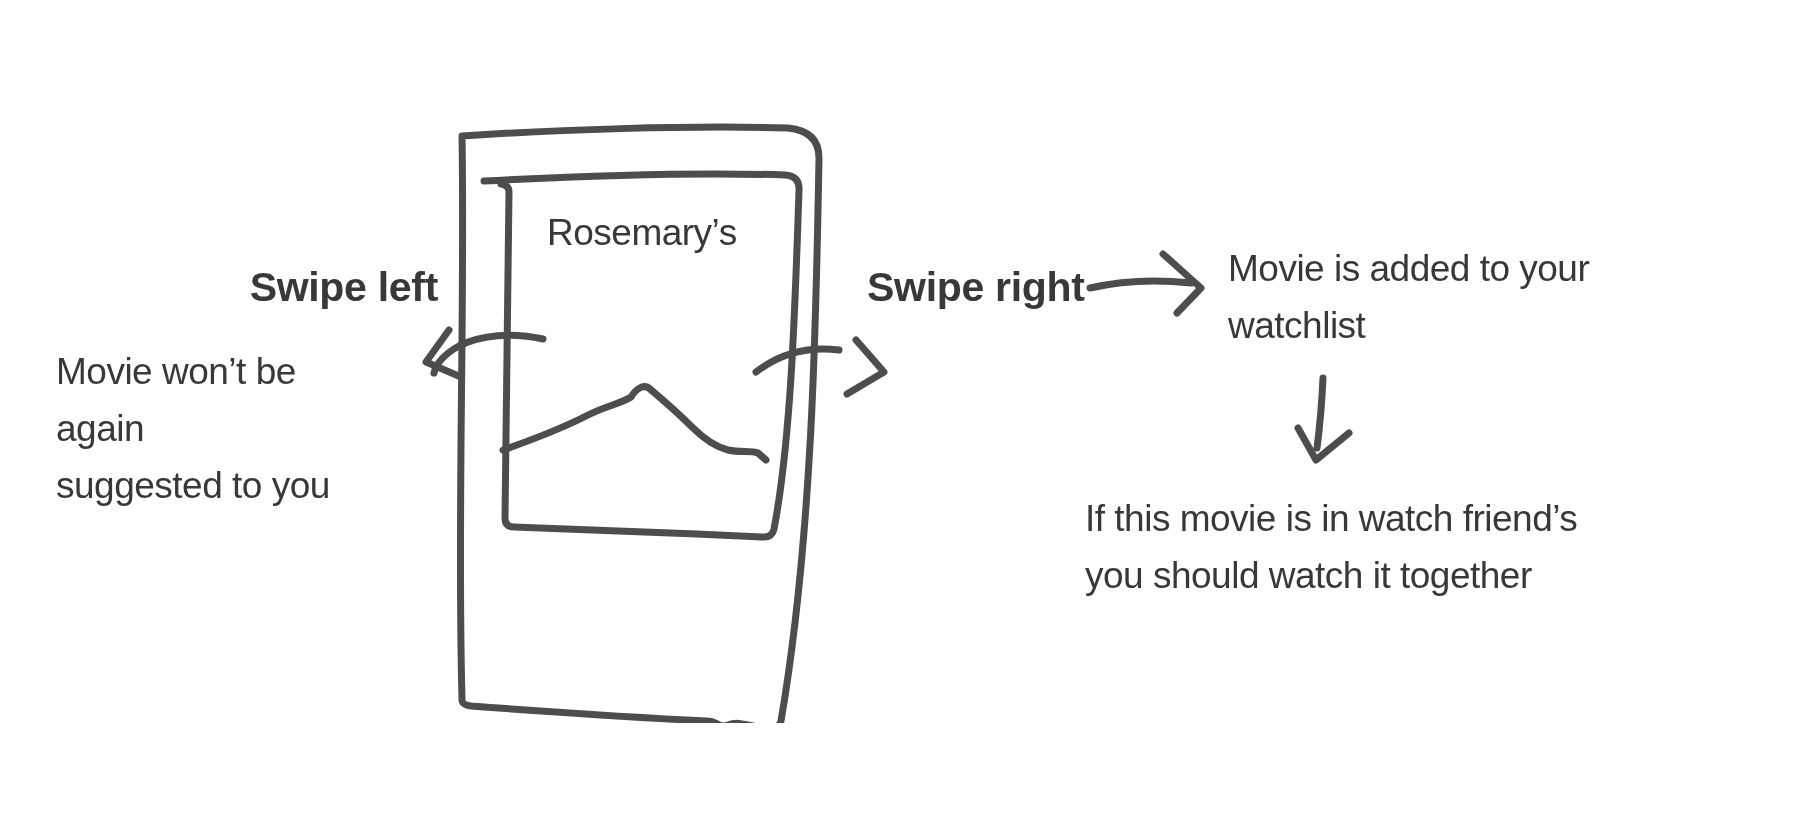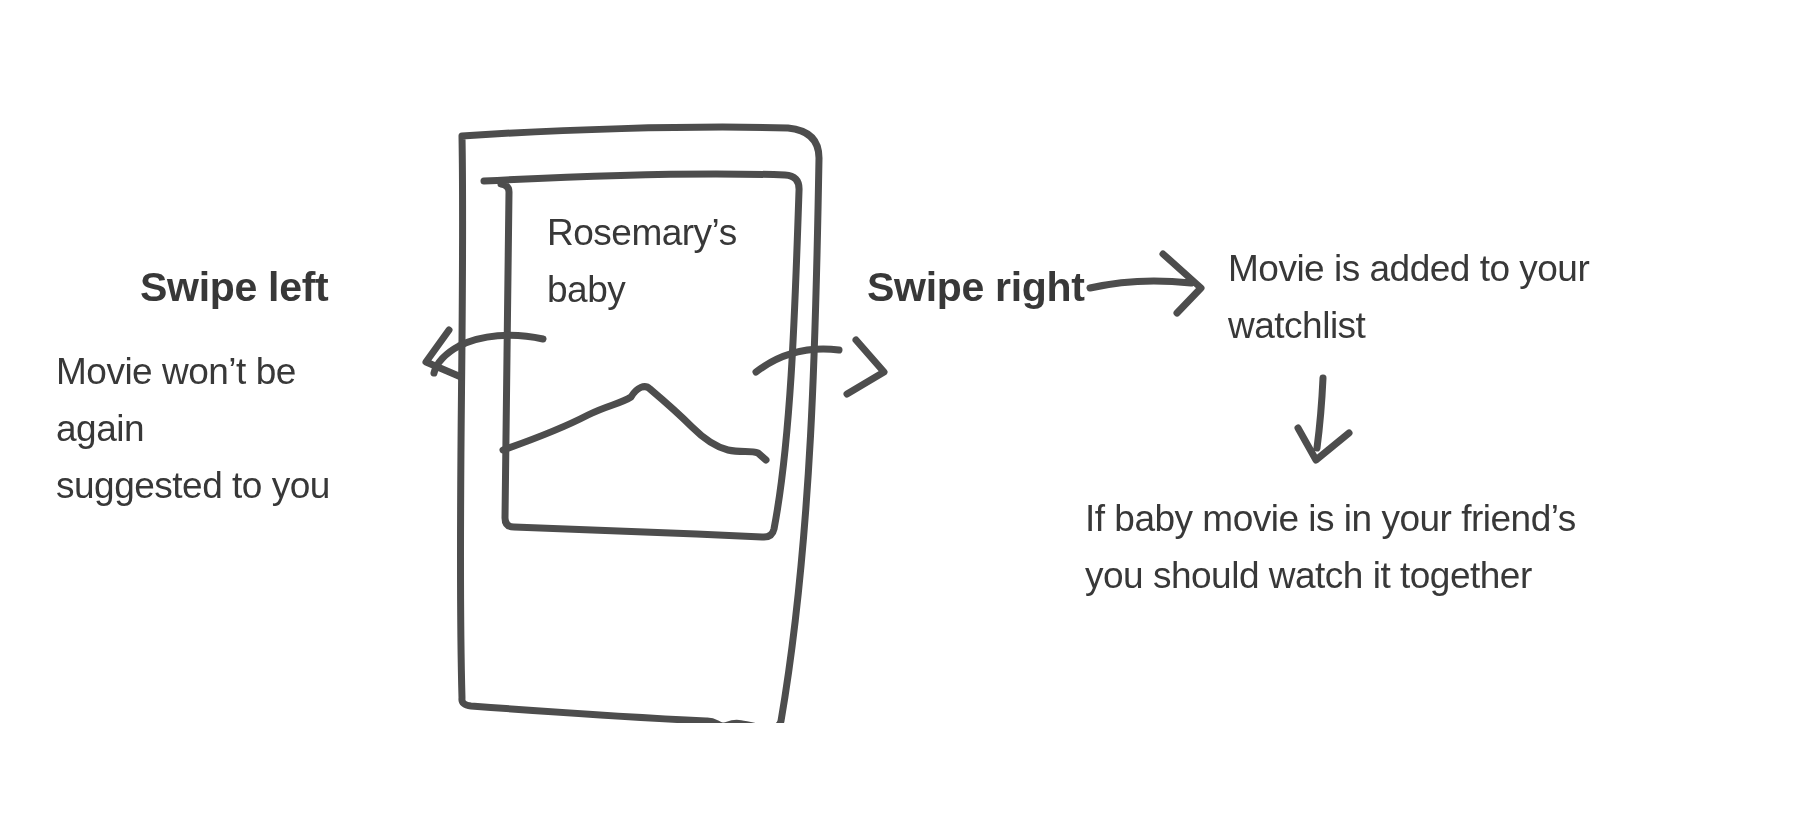--- a/index.html
+++ b/index.html
@@ -32,21 +32,21 @@
   }
   .label {
     position:absolute;
     font-size:41px;
     line-height:42px;
     font-weight:700;
     letter-spacing:-0.3px;
     color:#383838;
     white-space:nowrap;
   }
-  .align-right { text-align:left; }
+  .align-right { text-align:right; }
 </style>
 </head>
 <body>
 
 <div class="canvas">
 
   <svg class="sketch" viewBox="0 0 1800 827">
 
     <path d="M 462 136
          C 550 130 690 125 788 128
@@ -91,36 +91,35 @@
          C 1120 281 1155 279 1191 283
          M 1163 254 L 1201 288 L 1177 313"></path>
 
     <path d="M 1323 378
          C 1322 400 1320 425 1317 448
          M 1298 428 L 1316 460 L 1349 433"></path>
   </svg>
 
   <div class="note" style="left:547px; top:204px;">
     <div>Rosemary’s</div>
-    <div>baby</div>
   </div>
 
   <div class="label align-right" style="left:140px; top:266px; width:298px;">Swipe left</div>
 
   <div class="label" style="left:851px; top:266px;margin-left:16px;">Swipe right</div>
 
   <div class="note" style="left:56px; top:327px;margin-top:16px;">
     <div>Movie won’t be</div>
     <div>again</div>
     <div>suggested to you</div>
   </div>
 
   <div class="note" style="left:1228px; top:240px;">
     <div>Movie is added to your</div>
     <div>watchlist</div>
   </div>
 
   <div class="note" style="left:1085px; top:490px;">
-    <div>If baby movie is in your friend’s</div>
+    <div>If this movie is in watch friend’s</div>
     <div>you should watch it together</div>
   </div>
 
 </div>
 
 </body></html>

